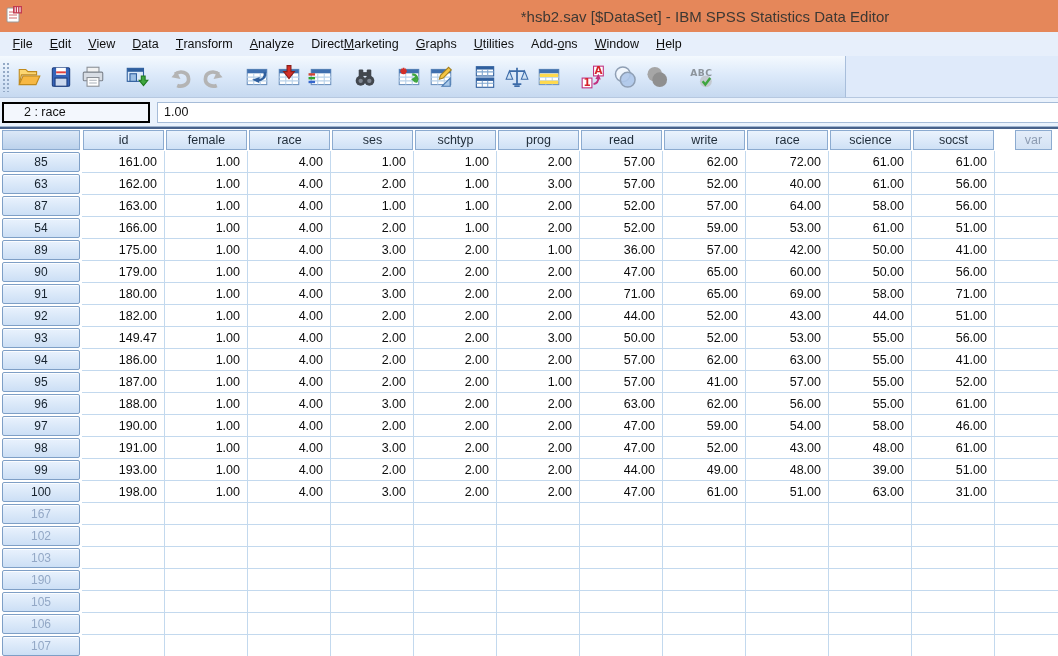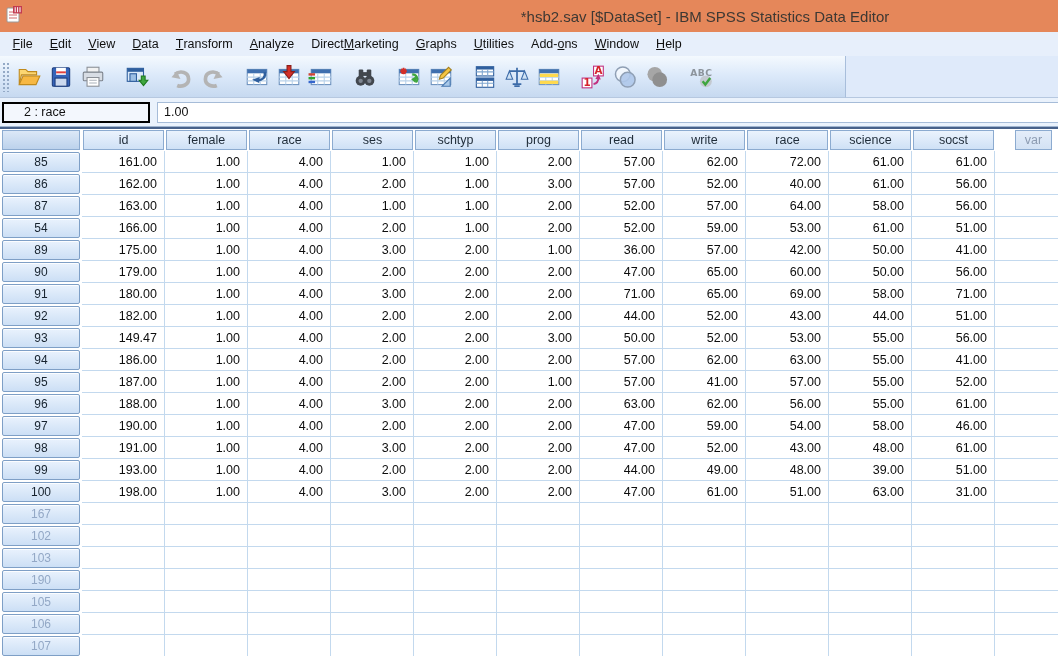--- a/index.html
+++ b/index.html
@@ -316,21 +316,21 @@
       <div class="dcell">1.00</div>
       <div class="dcell">2.00</div>
       <div class="dcell">57.00</div>
       <div class="dcell">62.00</div>
       <div class="dcell">72.00</div>
       <div class="dcell">61.00</div>
       <div class="dcell">61.00</div>
       <div class="vcell"></div>
     </div>
     <div class="g-row">
-      <div class="rhead">86</div>
+      <div class="rhead">63</div>
       <div class="dcell">162.00</div>
       <div class="dcell">1.00</div>
       <div class="dcell">4.00</div>
       <div class="dcell">2.00</div>
       <div class="dcell">1.00</div>
       <div class="dcell">3.00</div>
       <div class="dcell">57.00</div>
       <div class="dcell">52.00</div>
       <div class="dcell">40.00</div>
       <div class="dcell">61.00</div>

